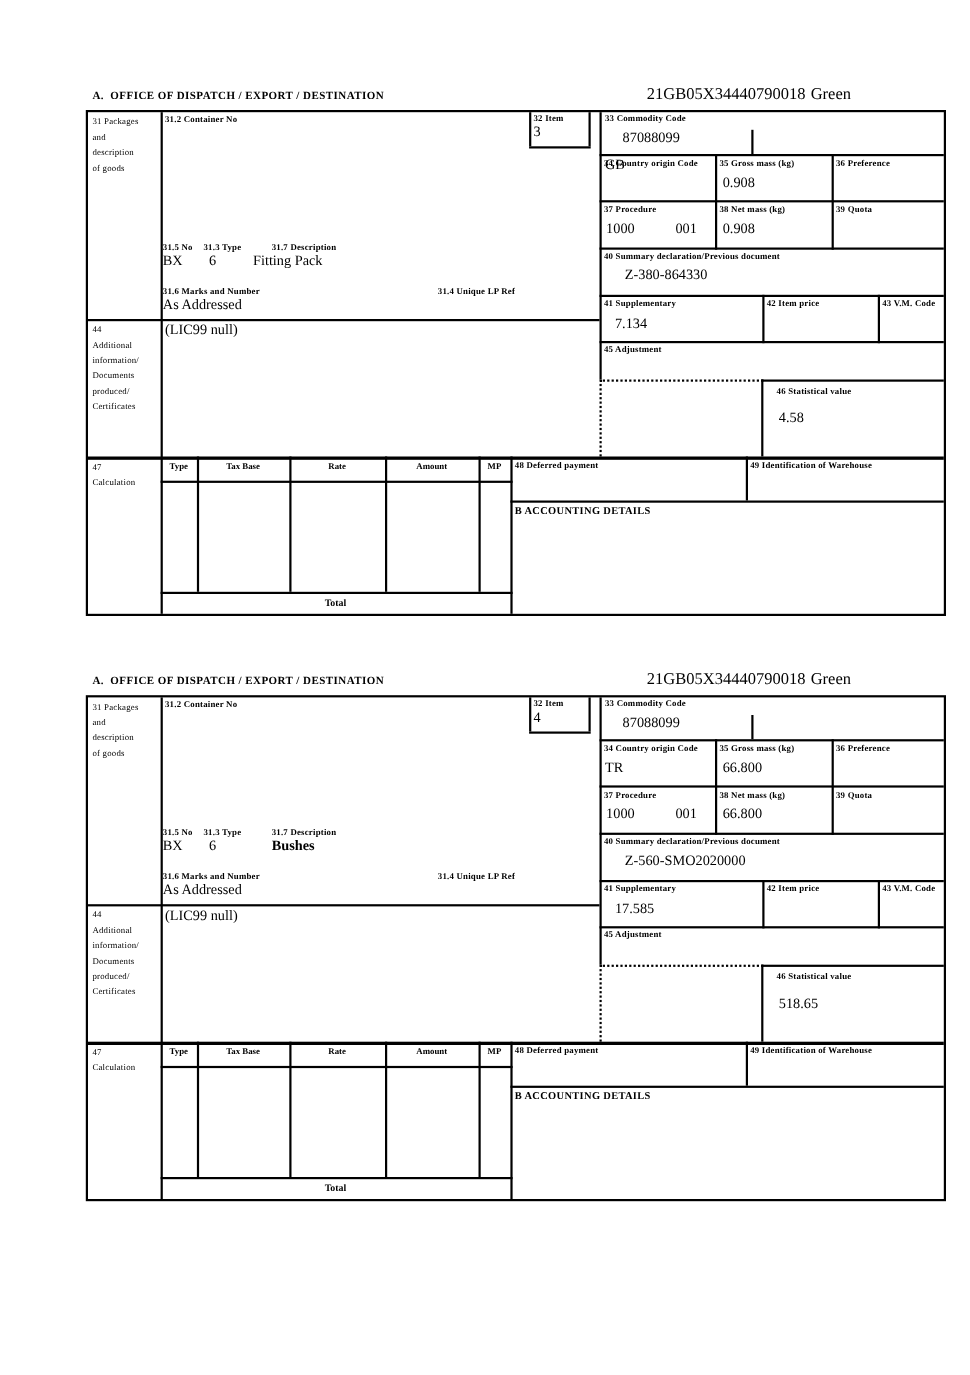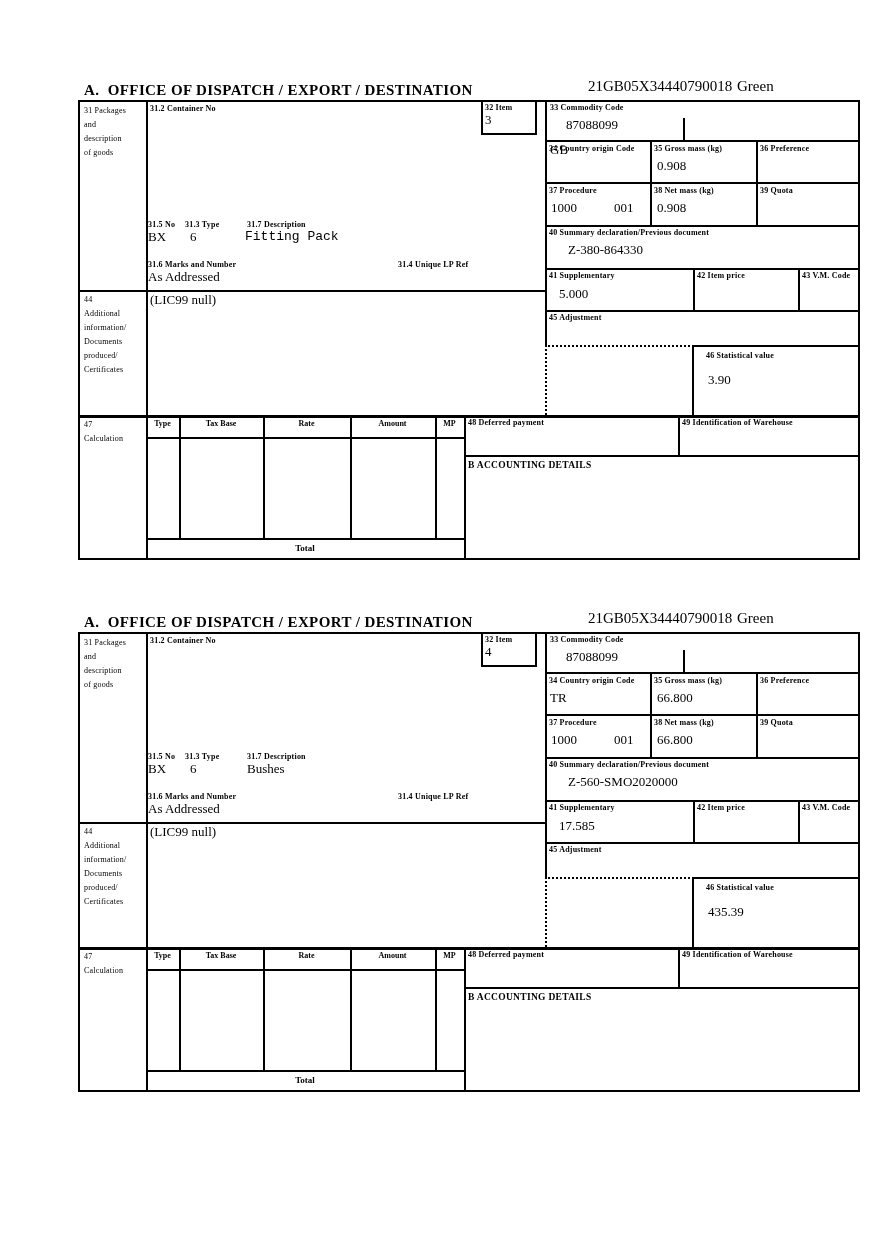--- a/index.html
+++ b/index.html
@@ -2,21 +2,21 @@
 <html><head>
 <meta charset="utf-8">
 <style>
   html,body{margin:0;padding:0;background:#fff;}
   #page{position:relative;width:882px;height:1250px;background:#fff;overflow:hidden;
         font-family:"Liberation Serif", serif;color:#000;}
   .sad-section{position:absolute;left:0;width:882px;height:520px;}
   .section-0{top:75px;}
   .section-1{top:607px;}
 
-  .office-title{position:absolute;left:84px;top:7px;font-size:15px;font-weight:bold;
+  .office-title{position:absolute;left:84px;top:7px;font-size:10px;font-weight:bold;
                 letter-spacing:.4px;white-space:pre;}
   .mrn{position:absolute;left:588px;top:3px;font-size:15px;}
   .routing{position:absolute;left:737px;top:3px;font-size:15px;}
 
   .outer-box{position:absolute;left:78px;top:25px;width:782px;height:460px;
              border:2px solid #000;box-sizing:border-box;}
 
   .ln{position:absolute;background:#000;}
   .lnd-h{position:absolute;border-top:2px dotted #000;height:0;}
   .lnd-v{position:absolute;border-left:2px dotted #000;width:0;}
@@ -95,21 +95,21 @@
 
       <span class="lbl" style="left:70px;top:2px;">31.2 Container No</span>
       <span class="lbl" style="left:405px;top:1px;">32 Item</span>
       <span class="val" style="left:405px;top:10px;">3</span>
 
       <span class="lbl" style="left:68px;top:118px;">31.5 No</span>
       <span class="lbl" style="left:105px;top:118px;">31.3 Type</span>
       <span class="lbl" style="left:167px;top:118px;">31.7 Description</span>
       <span class="val" style="left:68px;top:127px;">BX</span>
       <span class="val" style="left:110px;top:127px;">6</span>
-      <span class="val" style="left:165px;top:127px;font-family:Liberation Mono, monospace;">Fitting Pack</span>
+      <span class="val" style="left:150px;top:127px;">Fitting Pack</span>
 
       <span class="lbl" style="left:68px;top:158px;">31.6 Marks and Number</span>
       <span class="lbl" style="left:318px;top:158px;">31.4 Unique LP Ref</span>
       <span class="val" style="left:68px;top:167px;">As Addressed</span>
 
       <span class="val" style="left:70px;top:190px;">(LIC99 null)</span>
 
       <span class="lbl" style="left:470px;top:1px;">33 Commodity Code</span>
       <span class="val" style="left:486px;top:15px;">87088099</span>
 
@@ -123,28 +123,28 @@
       <span class="val" style="left:471px;top:98px;">1000</span>
       <span class="val" style="left:534px;top:98px;">001</span>
       <span class="lbl" style="left:574px;top:84px;">38 Net mass (kg)</span>
       <span class="val" style="left:577px;top:98px;">0.908</span>
       <span class="lbl" style="left:680px;top:84px;">39 Quota</span>
 
       <span class="lbl" style="left:469px;top:126px;">40 Summary declaration/Previous document</span>
       <span class="val" style="left:488px;top:140px;">Z-380-864330</span>
 
       <span class="lbl" style="left:469px;top:169px;">41 Supplementary</span>
-      <span class="val" style="left:479px;top:184px;">5.000</span>
+      <span class="val" style="left:479px;top:184px;">7.134</span>
       <span class="lbl" style="left:617px;top:169px;">42 Item price</span>
       <span class="lbl" style="left:722px;top:169px;">43 V.M. Code</span>
 
       <span class="lbl" style="left:469px;top:211px;">45 Adjustment</span>
 
       <span class="lbl" style="left:626px;top:249px;">46 Statistical value</span>
-      <span class="val" style="left:628px;top:270px;">3.90</span>
+      <span class="val" style="left:628px;top:270px;">4.58</span>
 
       <span class="th" style="left:66px;width:33px;">Type</span>
       <span class="th" style="left:99px;width:84px;">Tax Base</span>
       <span class="th" style="left:183px;width:87px;">Rate</span>
       <span class="th" style="left:270px;width:85px;">Amount</span>
       <span class="th" style="left:355px;width:29px;">MP</span>
       <span class="total-lbl">Total</span>
 
       <span class="lbl" style="left:388px;top:316px;">48 Deferred payment</span>
       <span class="lbl" style="left:602px;top:316px;">49 Identification of Warehouse</span>
@@ -213,21 +213,21 @@
 
       <span class="lbl" style="left:70px;top:2px;">31.2 Container No</span>
       <span class="lbl" style="left:405px;top:1px;">32 Item</span>
       <span class="val" style="left:405px;top:10px;">4</span>
 
       <span class="lbl" style="left:68px;top:118px;">31.5 No</span>
       <span class="lbl" style="left:105px;top:118px;">31.3 Type</span>
       <span class="lbl" style="left:167px;top:118px;">31.7 Description</span>
       <span class="val" style="left:68px;top:127px;">BX</span>
       <span class="val" style="left:110px;top:127px;">6</span>
-      <span class="val" style="left:167px;top:127px;">Bushes</span>
+      <span class="val" style="left:167px;top:127px;font-weight:bold;">Bushes</span>
 
       <span class="lbl" style="left:68px;top:158px;">31.6 Marks and Number</span>
       <span class="lbl" style="left:318px;top:158px;">31.4 Unique LP Ref</span>
       <span class="val" style="left:68px;top:167px;">As Addressed</span>
 
       <span class="val" style="left:70px;top:190px;">(LIC99 null)</span>
 
       <span class="lbl" style="left:470px;top:1px;">33 Commodity Code</span>
       <span class="val" style="left:486px;top:15px;">87088099</span>
 
@@ -248,21 +248,21 @@
       <span class="val" style="left:488px;top:140px;">Z-560-SMO2020000</span>
 
       <span class="lbl" style="left:469px;top:169px;">41 Supplementary</span>
       <span class="val" style="left:479px;top:184px;">17.585</span>
       <span class="lbl" style="left:617px;top:169px;">42 Item price</span>
       <span class="lbl" style="left:722px;top:169px;">43 V.M. Code</span>
 
       <span class="lbl" style="left:469px;top:211px;">45 Adjustment</span>
 
       <span class="lbl" style="left:626px;top:249px;">46 Statistical value</span>
-      <span class="val" style="left:628px;top:270px;">435.39</span>
+      <span class="val" style="left:628px;top:270px;">518.65</span>
 
       <span class="th" style="left:66px;width:33px;">Type</span>
       <span class="th" style="left:99px;width:84px;">Tax Base</span>
       <span class="th" style="left:183px;width:87px;">Rate</span>
       <span class="th" style="left:270px;width:85px;">Amount</span>
       <span class="th" style="left:355px;width:29px;">MP</span>
       <span class="total-lbl">Total</span>
 
       <span class="lbl" style="left:388px;top:316px;">48 Deferred payment</span>
       <span class="lbl" style="left:602px;top:316px;">49 Identification of Warehouse</span>

